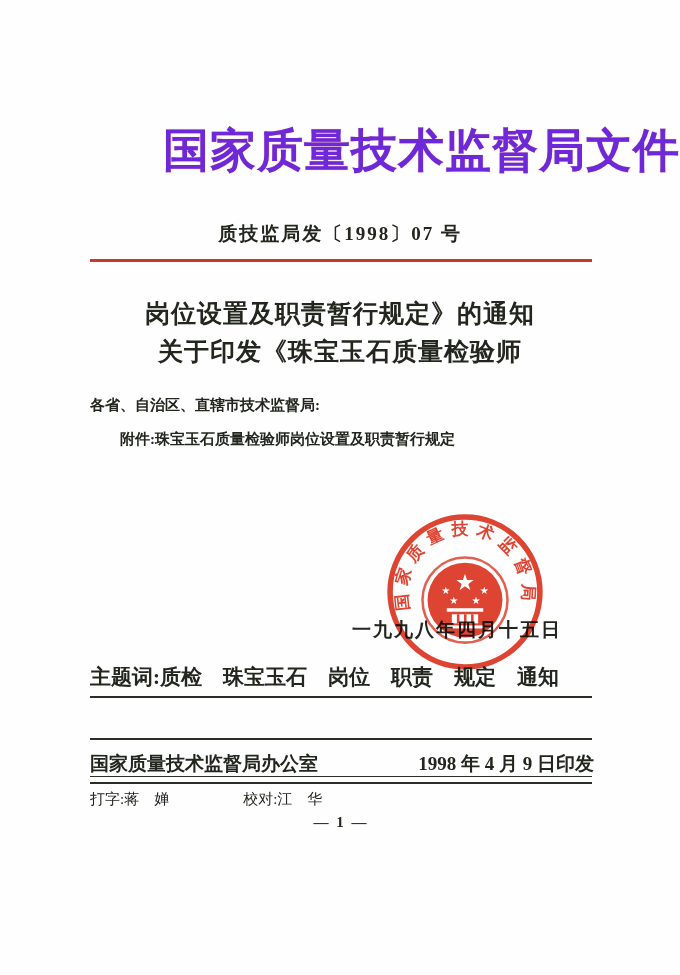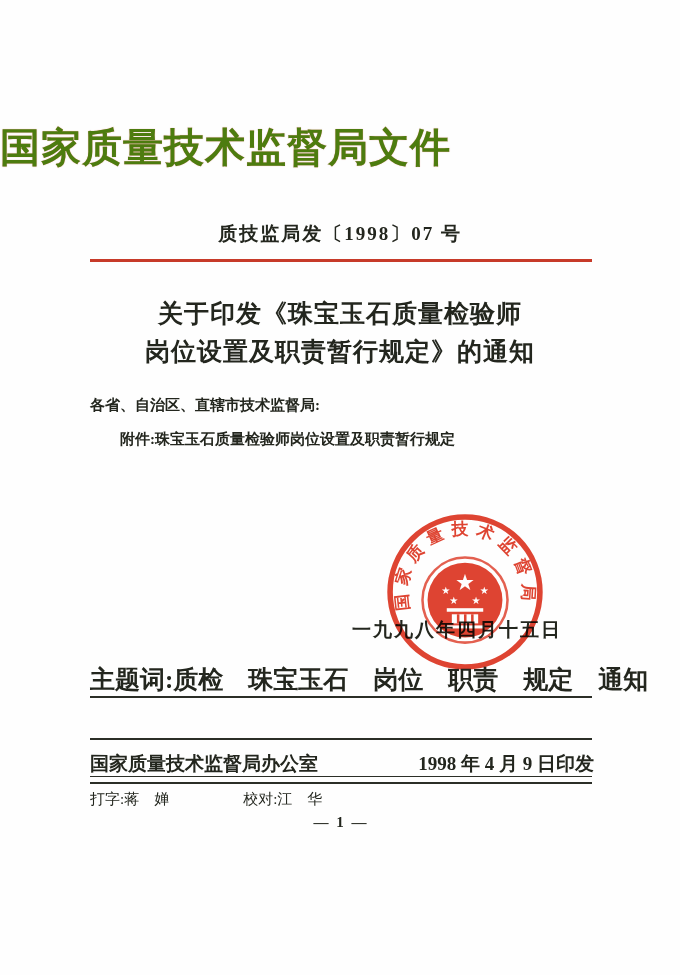--- a/index.html
+++ b/index.html
@@ -7,24 +7,24 @@
   .page{
     position:relative;
     width:680px;height:975px;
     background:#fefefe;
     overflow:hidden;
     font-family:"Liberation Serif", serif;
     color:#23261e;
   }
   .header-title{
     position:absolute;top:120px;left:0;width:680px;
-    text-align:left;
-    font-size:40px;font-weight:900;
+    text-align:right;
+    font-size:46px;font-weight:900;
     letter-spacing:1px;
-    color:#4d7c0f;
+    color:#6d28d9;
     text-shadow:0 0 1px rgba(214,57,42,.55);
     font-family:"Liberation Serif", serif;
   }
   .doc-number{
     position:absolute;top:221px;left:0;width:680px;
     text-align:center;
     font-size:19px;font-weight:700;
     letter-spacing:2px;
   }
   .red-rule{
@@ -53,21 +53,21 @@
     white-space:pre;
   }
   .seal{
     position:absolute;top:511px;left:384px;
     width:162px;height:162px;
     mix-blend-mode:multiply;
     opacity:.92;
   }
   .subject-line{
     position:absolute;top:663px;left:90px;width:504px;
-    font-size:25px;font-weight:700;
+    font-size:21px;font-weight:700;
     white-space:pre;
   }
   .rule{position:absolute;left:90px;width:502px;background:#2b2e27;}
   .rule-1{top:696px;height:2px;}
   .rule-2{top:738px;height:2px;}
   .rule-3{top:776px;height:5px;background:none;border-top:1.5px solid #2b2e27;border-bottom:2.5px solid #2b2e27;}
   .colophon-row{
     position:absolute;top:751px;left:90px;width:504px;
     display:flex;justify-content:space-between;align-items:flex-end;
     font-size:19px;font-weight:600;
@@ -96,22 +96,22 @@
 
 <div class="page">
 
   <div class="header-title">国家质量技术监督局文件</div>
 
   <div class="doc-number">质技监局发〔1998〕07 号</div>
 
   <div class="red-rule"></div>
 
   <div class="doc-title">
+    <div>岗位设置及职责暂行规定》的通知</div>
     <div>关于印发《珠宝玉石质量检验师</div>
-    <div>岗位设置及职责暂行规定》的通知</div>
   </div>
 
   <div class="body-text">
     <p>各省、自治区、直辖市技术监督局:</p>
     <p class="indent">附件:珠宝玉石质量检验师岗位设置及职责暂行规定</p>
   </div>
 
   <div class="sign-date">一九九八年四月十五日</div>
 
   <svg class="seal" viewBox="0 0 160 160" aria-hidden="true">

